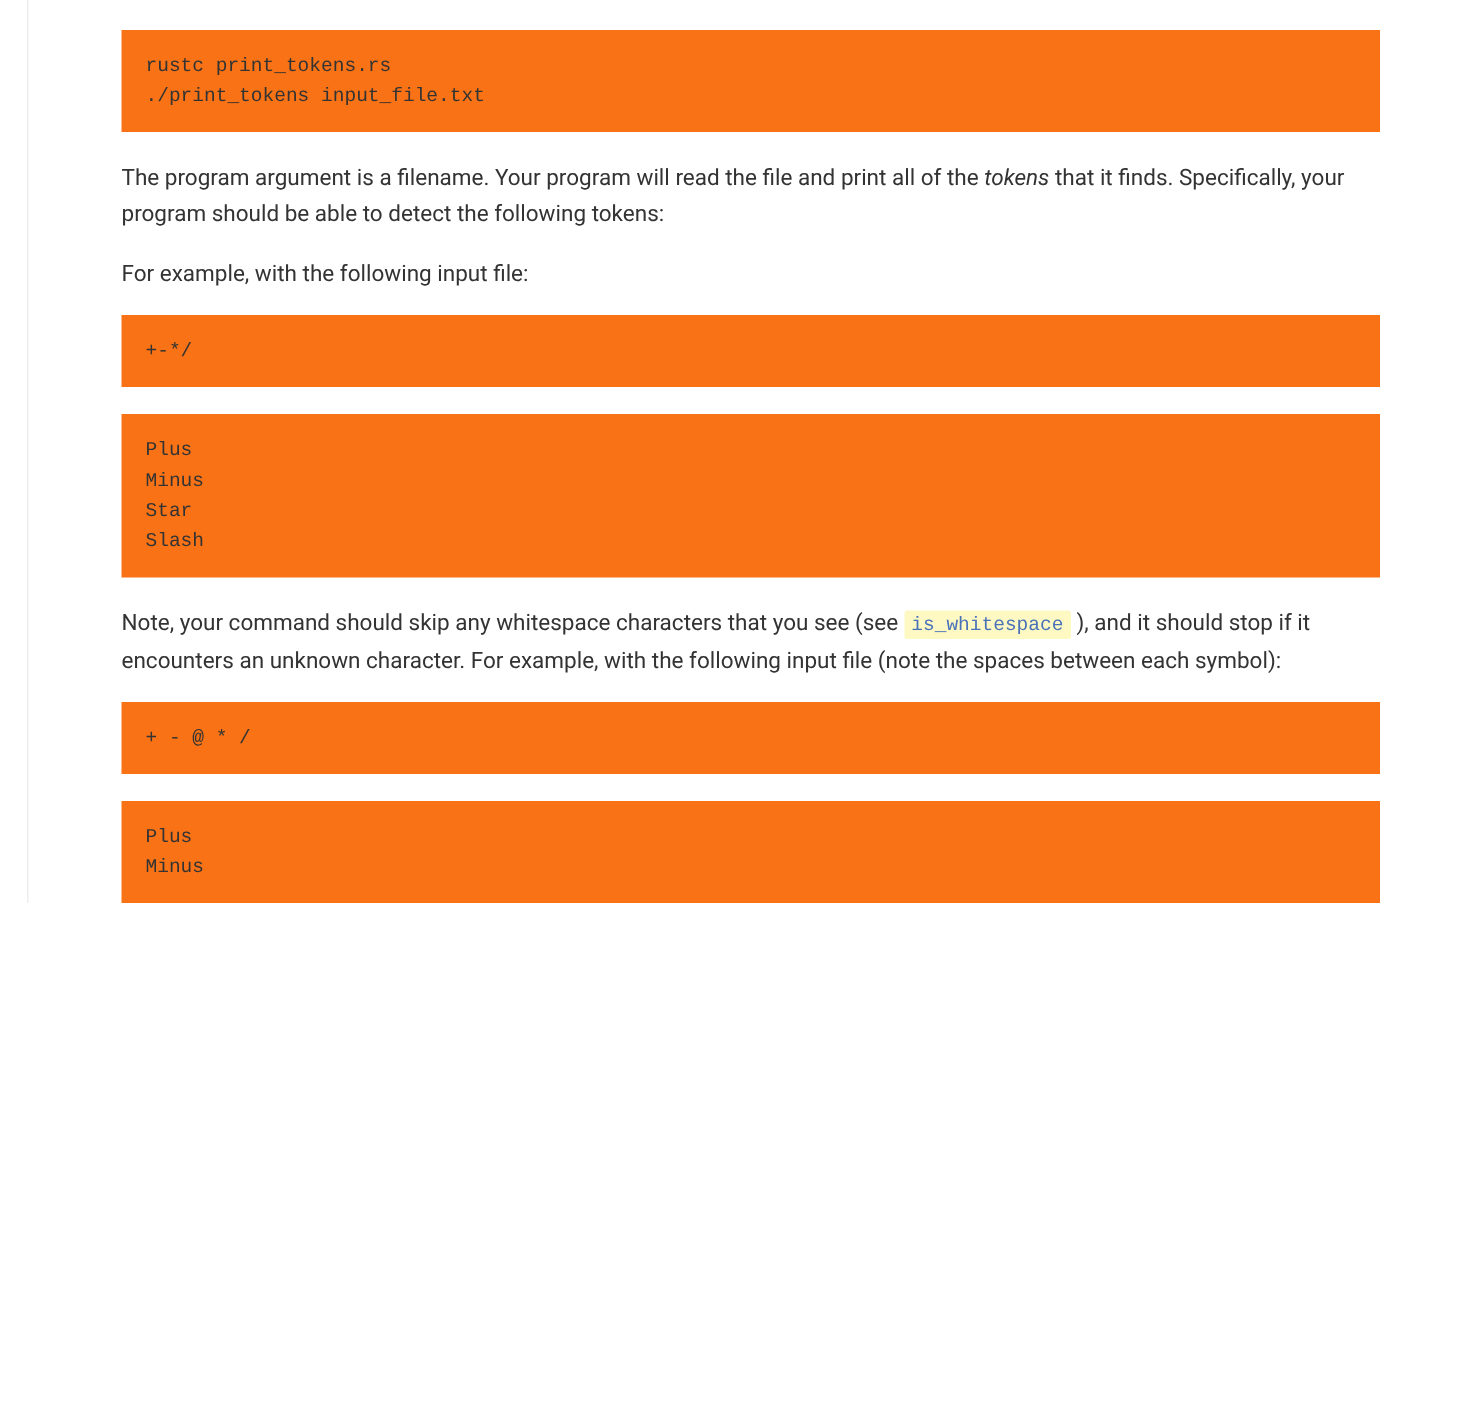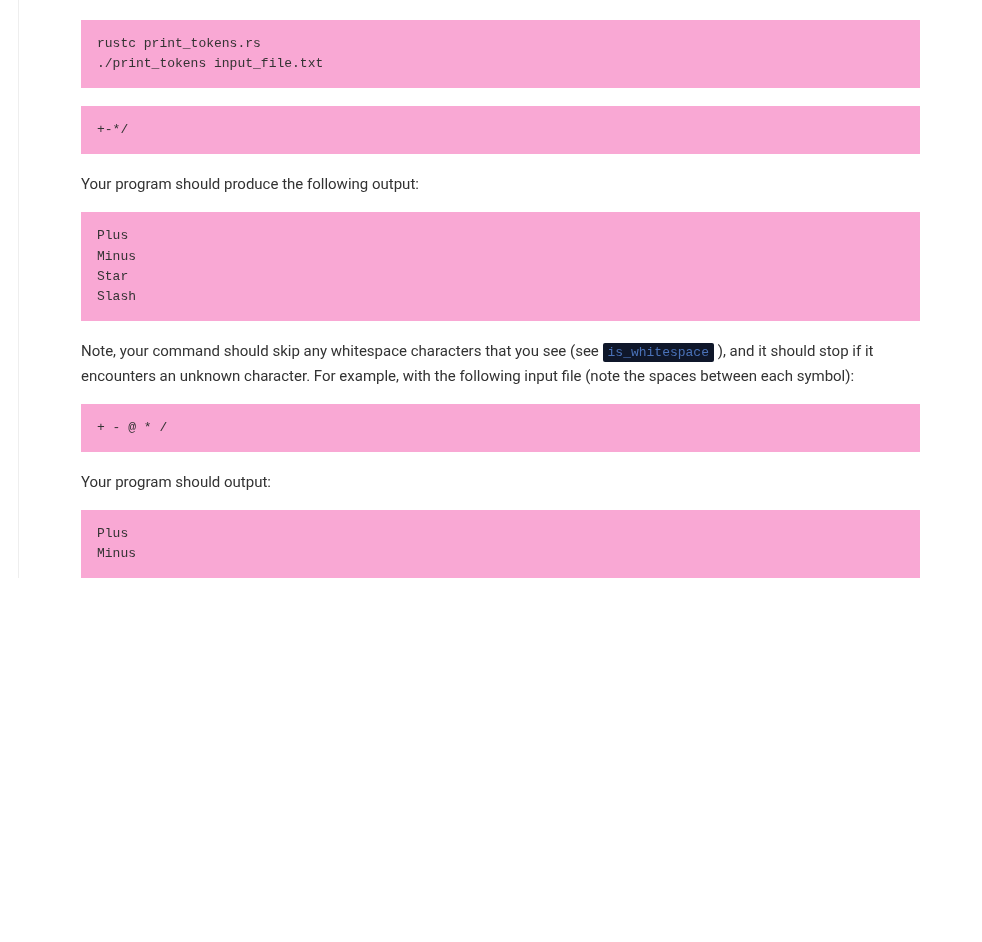--- a/index.html
+++ b/index.html
@@ -19,67 +19,69 @@
       padding: 20px 62px 0 62px;
       max-width: 982px;
       border-left: 1px solid #eee;
       margin-left: 18px;
     }
     .para {
       margin-bottom: 16px;
       color: #333;
     }
     .codeblock {
-      background: #f9a8d4;
+      background: #f97316;
       padding: 14px 16px;
       margin-bottom: 18px;
       font-family: "SFMono-Regular", Consolas, "Liberation Mono", Menlo, Courier, monospace;
       font-size: 13px;
       line-height: 1.55;
       color: #333;
       white-space: pre;
       overflow-x: auto;
     }
     .italic {
       font-style: italic;
     }
     code.inline {
-      background: #0f172a;
+      background: #fef9c3;
       padding: 2px 5px;
       font-family: "SFMono-Regular", Consolas, "Liberation Mono", Menlo, Courier, monospace;
       font-size: 13px;
       color: #4a72b8;
       border-radius: 2px;
     }
   </style>
 </head>
 <body>
 
 <div class="content">
 
 
   <div class="codeblock">rustc print_tokens.rs
 ./print_tokens input_file.txt</div>
 
+  <p class="para">
+    <span>The program argument is a filename. Your program will read the file and print all of the </span><span class="italic">tokens</span><span> that it finds. Specifically, your program should be able to detect the following tokens:</span>
+  </p>
 
 
+  <p class="para">For example, with the following input file:</p>
 
   <div class="codeblock">+-*/</div>
 
-  <p class="para">Your program should produce the following output:</p>
 
   <div class="codeblock">Plus
 Minus
 Star
 Slash</div>
 
   <p class="para">
     <span>Note, your command should skip any whitespace characters that you see (see </span><code class="inline">is_whitespace</code><span> ), and it should stop if it encounters an unknown character. For example, with the following input file (note the spaces between each symbol):</span>
   </p>
 
   <div class="codeblock">+ - @ * /</div>
 
-  <p class="para">Your program should output:</p>
 
   <div class="codeblock">Plus
 Minus</div>
 
 </div>
 
 </body></html>

